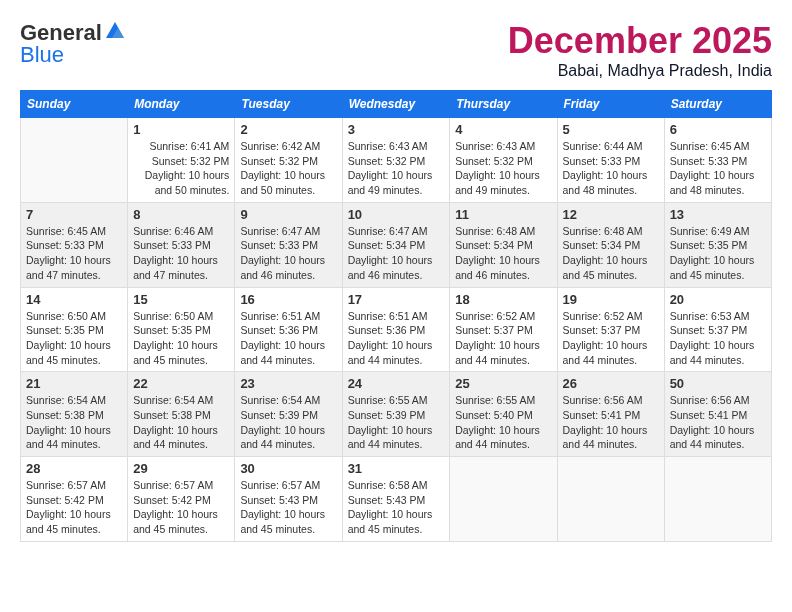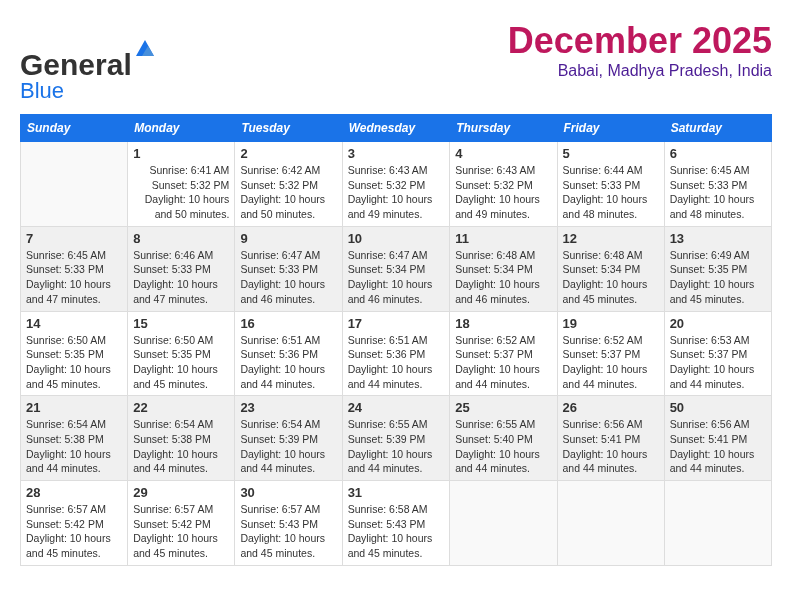--- a/index.html
+++ b/index.html
@@ -28,21 +28,21 @@
     .title-area {
       text-align: right;
     }
     .month-title {
       font-size: 36px;
       font-weight: bold;
       color: #be185d;
     }
     .location-title {
       font-size: 16px;
-      color: #4c1d95;
+      color: #0f172a;
     }
     .calendar {
       width: 100%;
       border-collapse: collapse;
       font-size: 11px;
     }
     .calendar th {
       background-color: #1a73e8;
       color: #fff;
       text-align: left;
@@ -78,21 +78,21 @@
     .row-shaded td {
       background-color: #f0f0f0;
     }
   </style>
 </head>
 <body>
 
 <div class="header-area">
   <div class="logo">
     <div class="logo-row">
-      <span style="font-size:30px;font-weight:bold;color:#333;margin-top:28px;">General</span>
+      <span style="font-size:22px;font-weight:bold;color:#333;">General</span>
       <svg width="22" height="22" viewBox="0 0 22 22" style="margin-left:2px;margin-top:-4px;">
         <polygon points="11,2 20,18 2,18" fill="#1a73e8"></polygon>
         <polygon points="14,8 20,18 8,18" fill="#5b9bd5" opacity="0.7"></polygon>
       </svg>
     </div>
     <span style="font-size:22px;font-weight:normal;color:#1a73e8;margin-top:-4px;">Blue</span>
   </div>
   <div class="title-area">
     <div class="month-title">December 2025</div>
     <div class="location-title">Babai, Madhya Pradesh, India</div>

